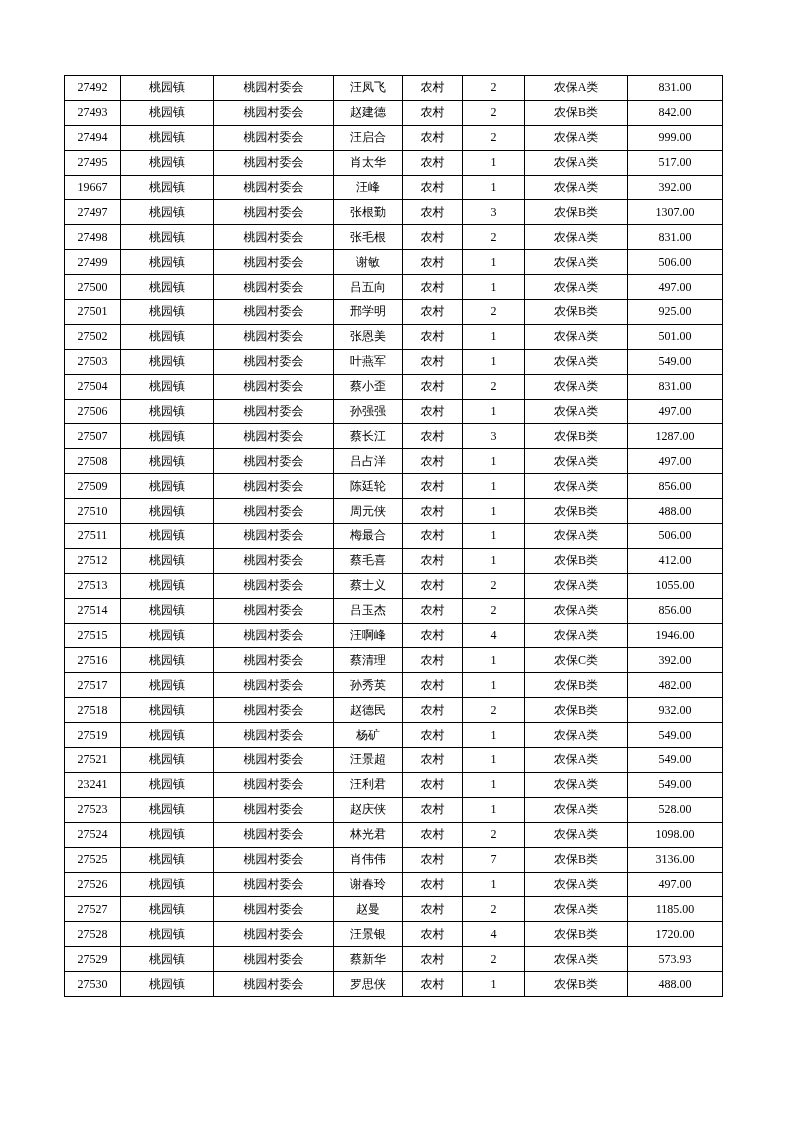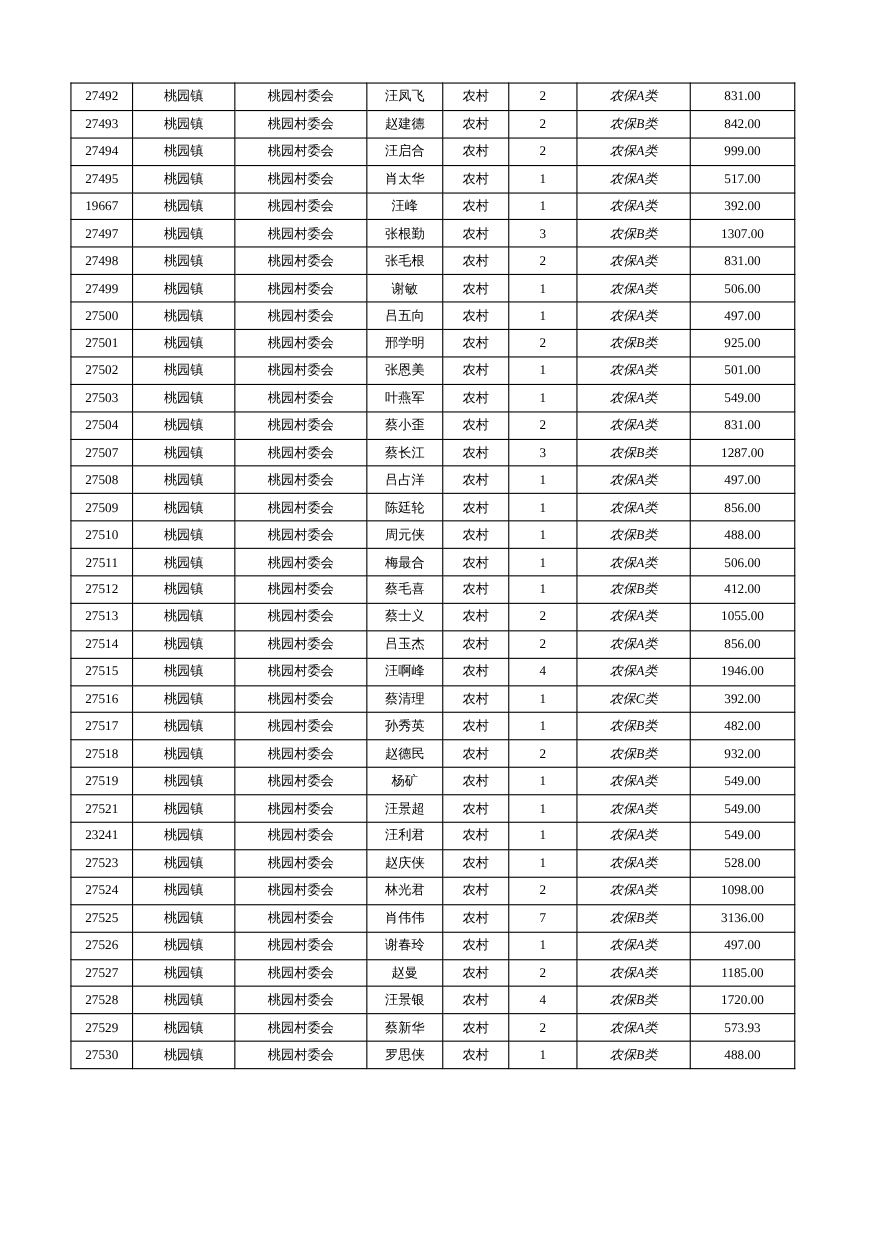--- a/index.html
+++ b/index.html
@@ -35,21 +35,21 @@
     overflow: hidden;
     white-space: nowrap;
     font-family: "Liberation Serif", "DejaVu Serif", serif;
   }
   td.col-id      { width: 55px; }
   td.col-town    { width: 92px; }
   td.col-village { width: 119px; }
   td.col-name    { width: 68px; }
   td.col-category{ width: 59px; }
   td.col-count   { width: 61px; }
-  td.col-type    { width: 102px; font-style: italic; }
+  td.col-type    { width: 102px; }
   td.col-amount  { width: 94px; text-align: right; padding-right: 32px; }
 </style>
 </head>
 <body>
 
 <div class="page">
   <table class="data-table">
     <tbody id="table-body">
         <tr>
           <td class="col-id">27492</td>
@@ -175,20 +175,30 @@
           <td class="col-id">27504</td>
           <td class="col-town">桃园镇</td>
           <td class="col-village">桃园村委会</td>
           <td class="col-name">蔡小歪</td>
           <td class="col-category">农村</td>
           <td class="col-count">2</td>
           <td class="col-type">农保A类</td>
           <td class="col-amount">831.00</td>
         </tr>
         <tr>
+          <td class="col-id">27506</td>
+          <td class="col-town">桃园镇</td>
+          <td class="col-village">桃园村委会</td>
+          <td class="col-name">孙强强</td>
+          <td class="col-category">农村</td>
+          <td class="col-count">1</td>
+          <td class="col-type">农保A类</td>
+          <td class="col-amount">497.00</td>
+        </tr>
+        <tr>
           <td class="col-id">27507</td>
           <td class="col-town">桃园镇</td>
           <td class="col-village">桃园村委会</td>
           <td class="col-name">蔡长江</td>
           <td class="col-category">农村</td>
           <td class="col-count">3</td>
           <td class="col-type">农保B类</td>
           <td class="col-amount">1287.00</td>
         </tr>
         <tr>

